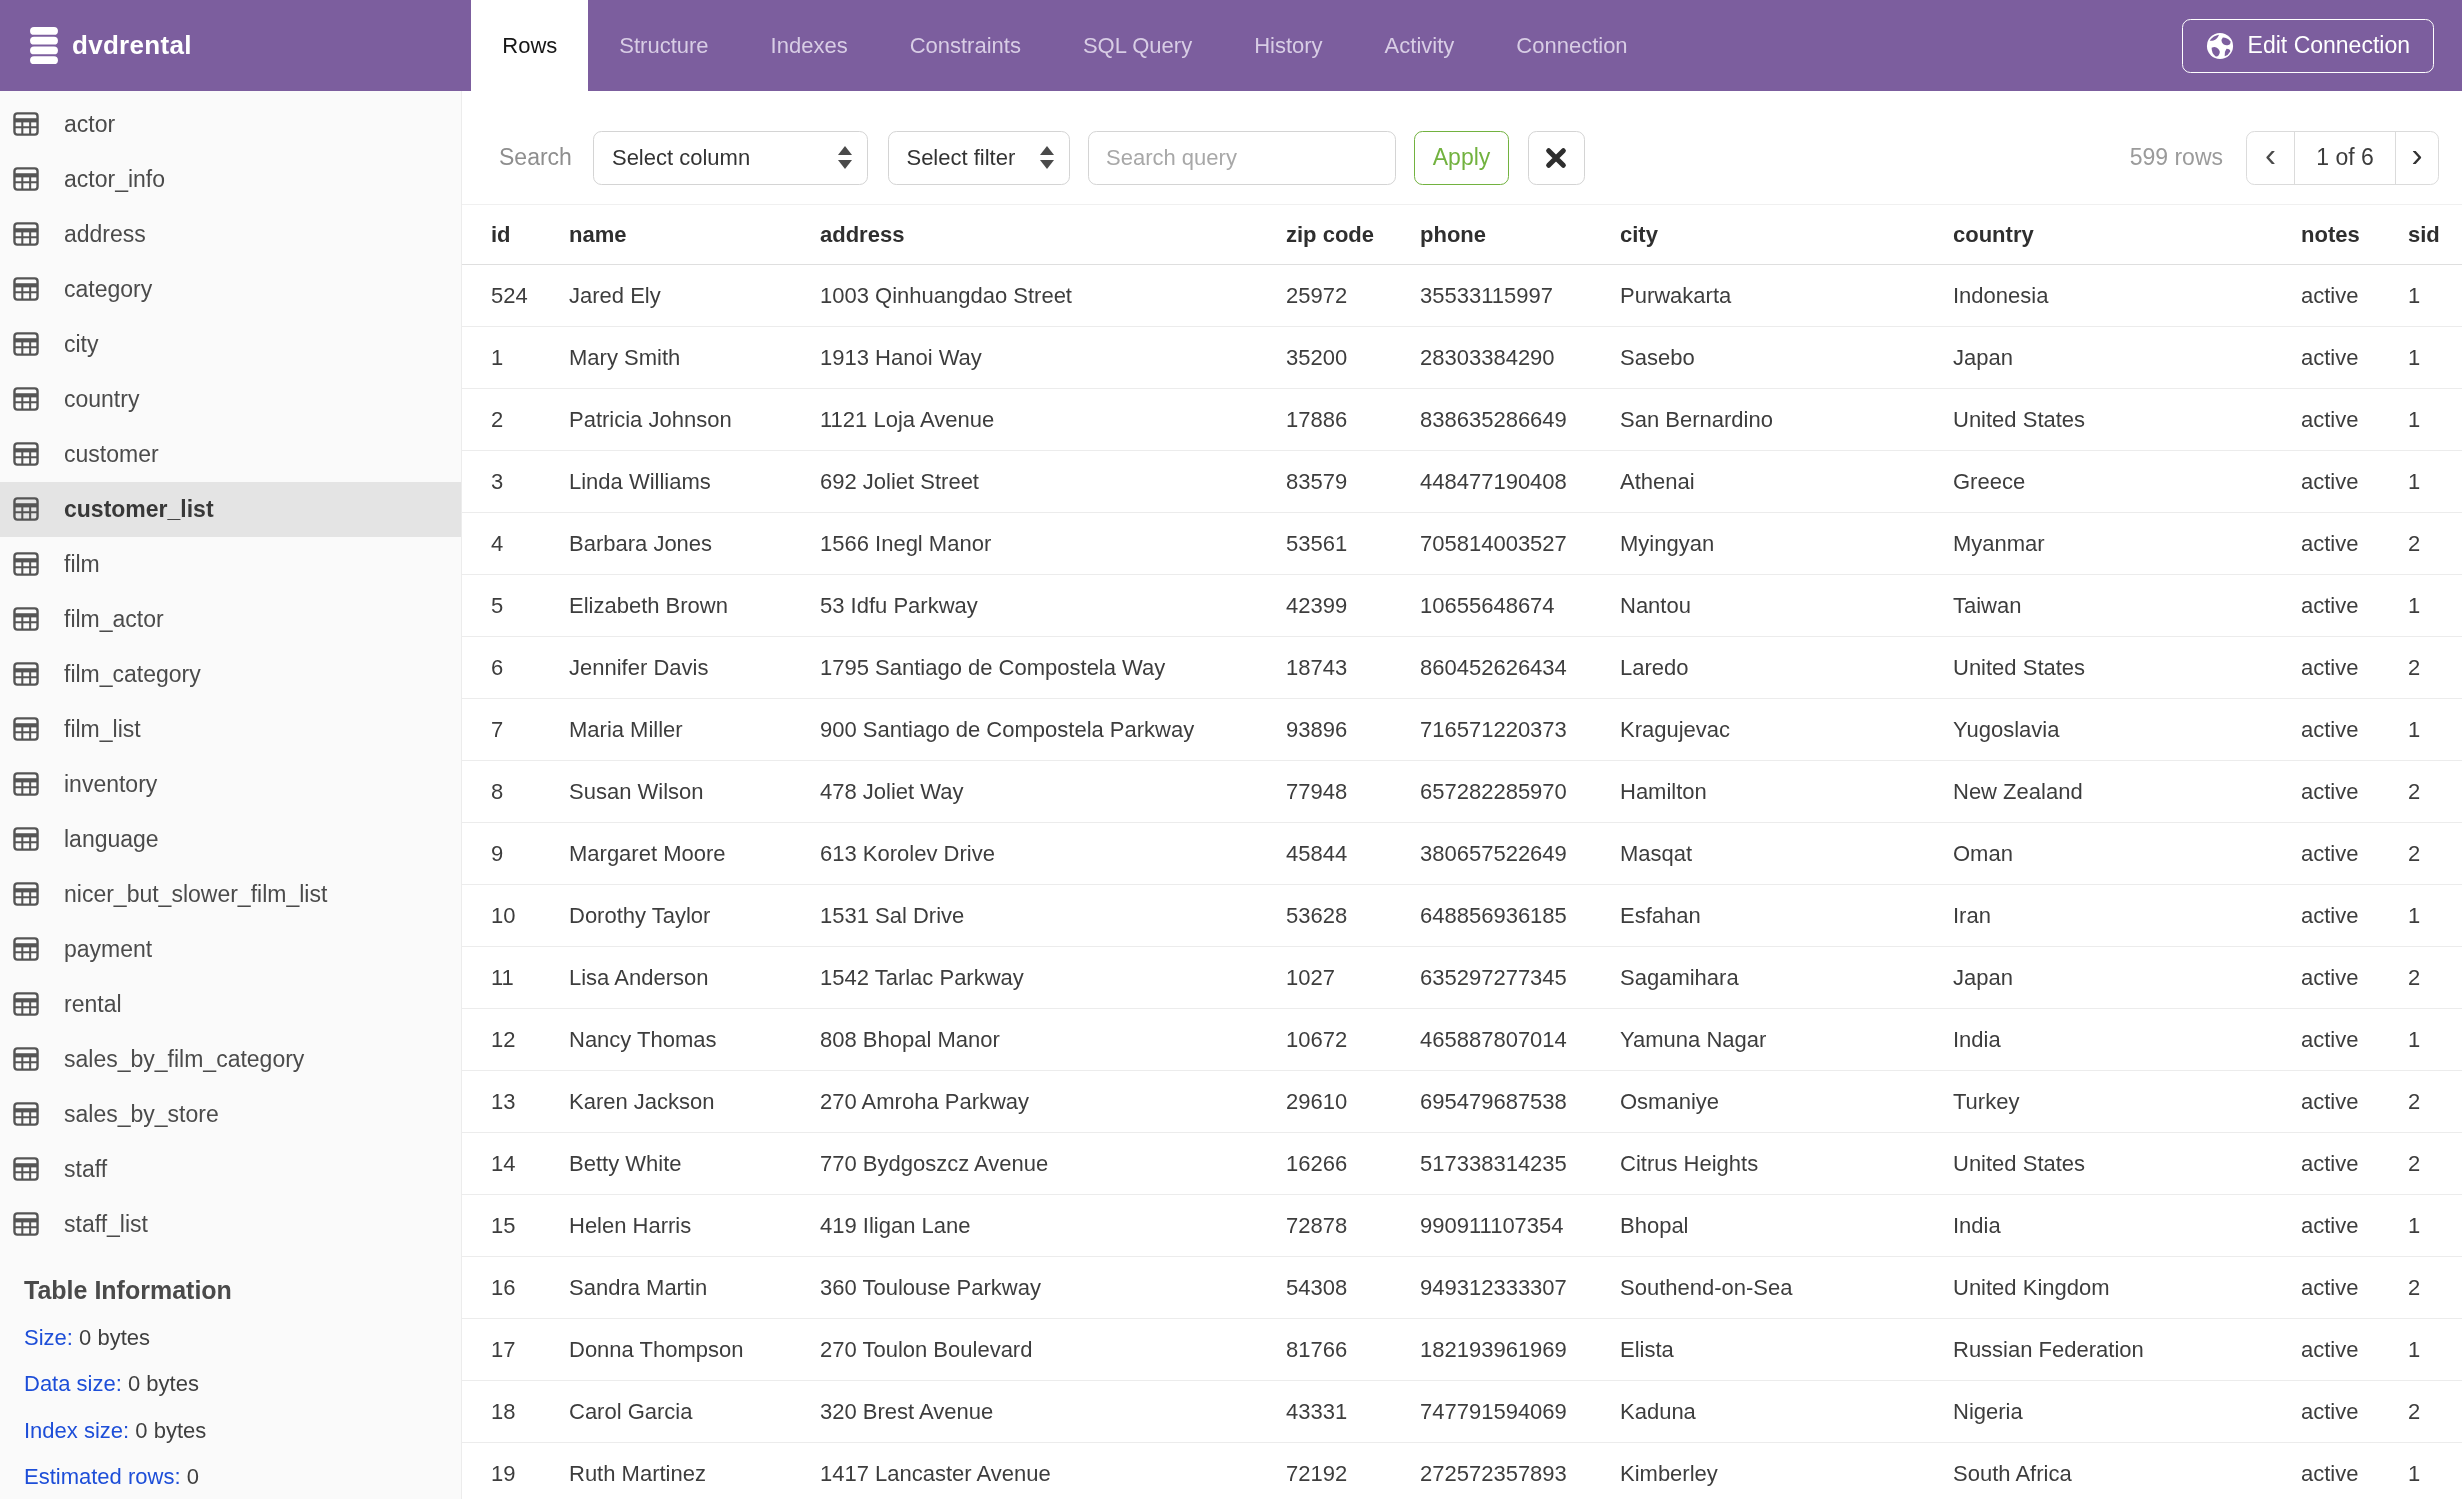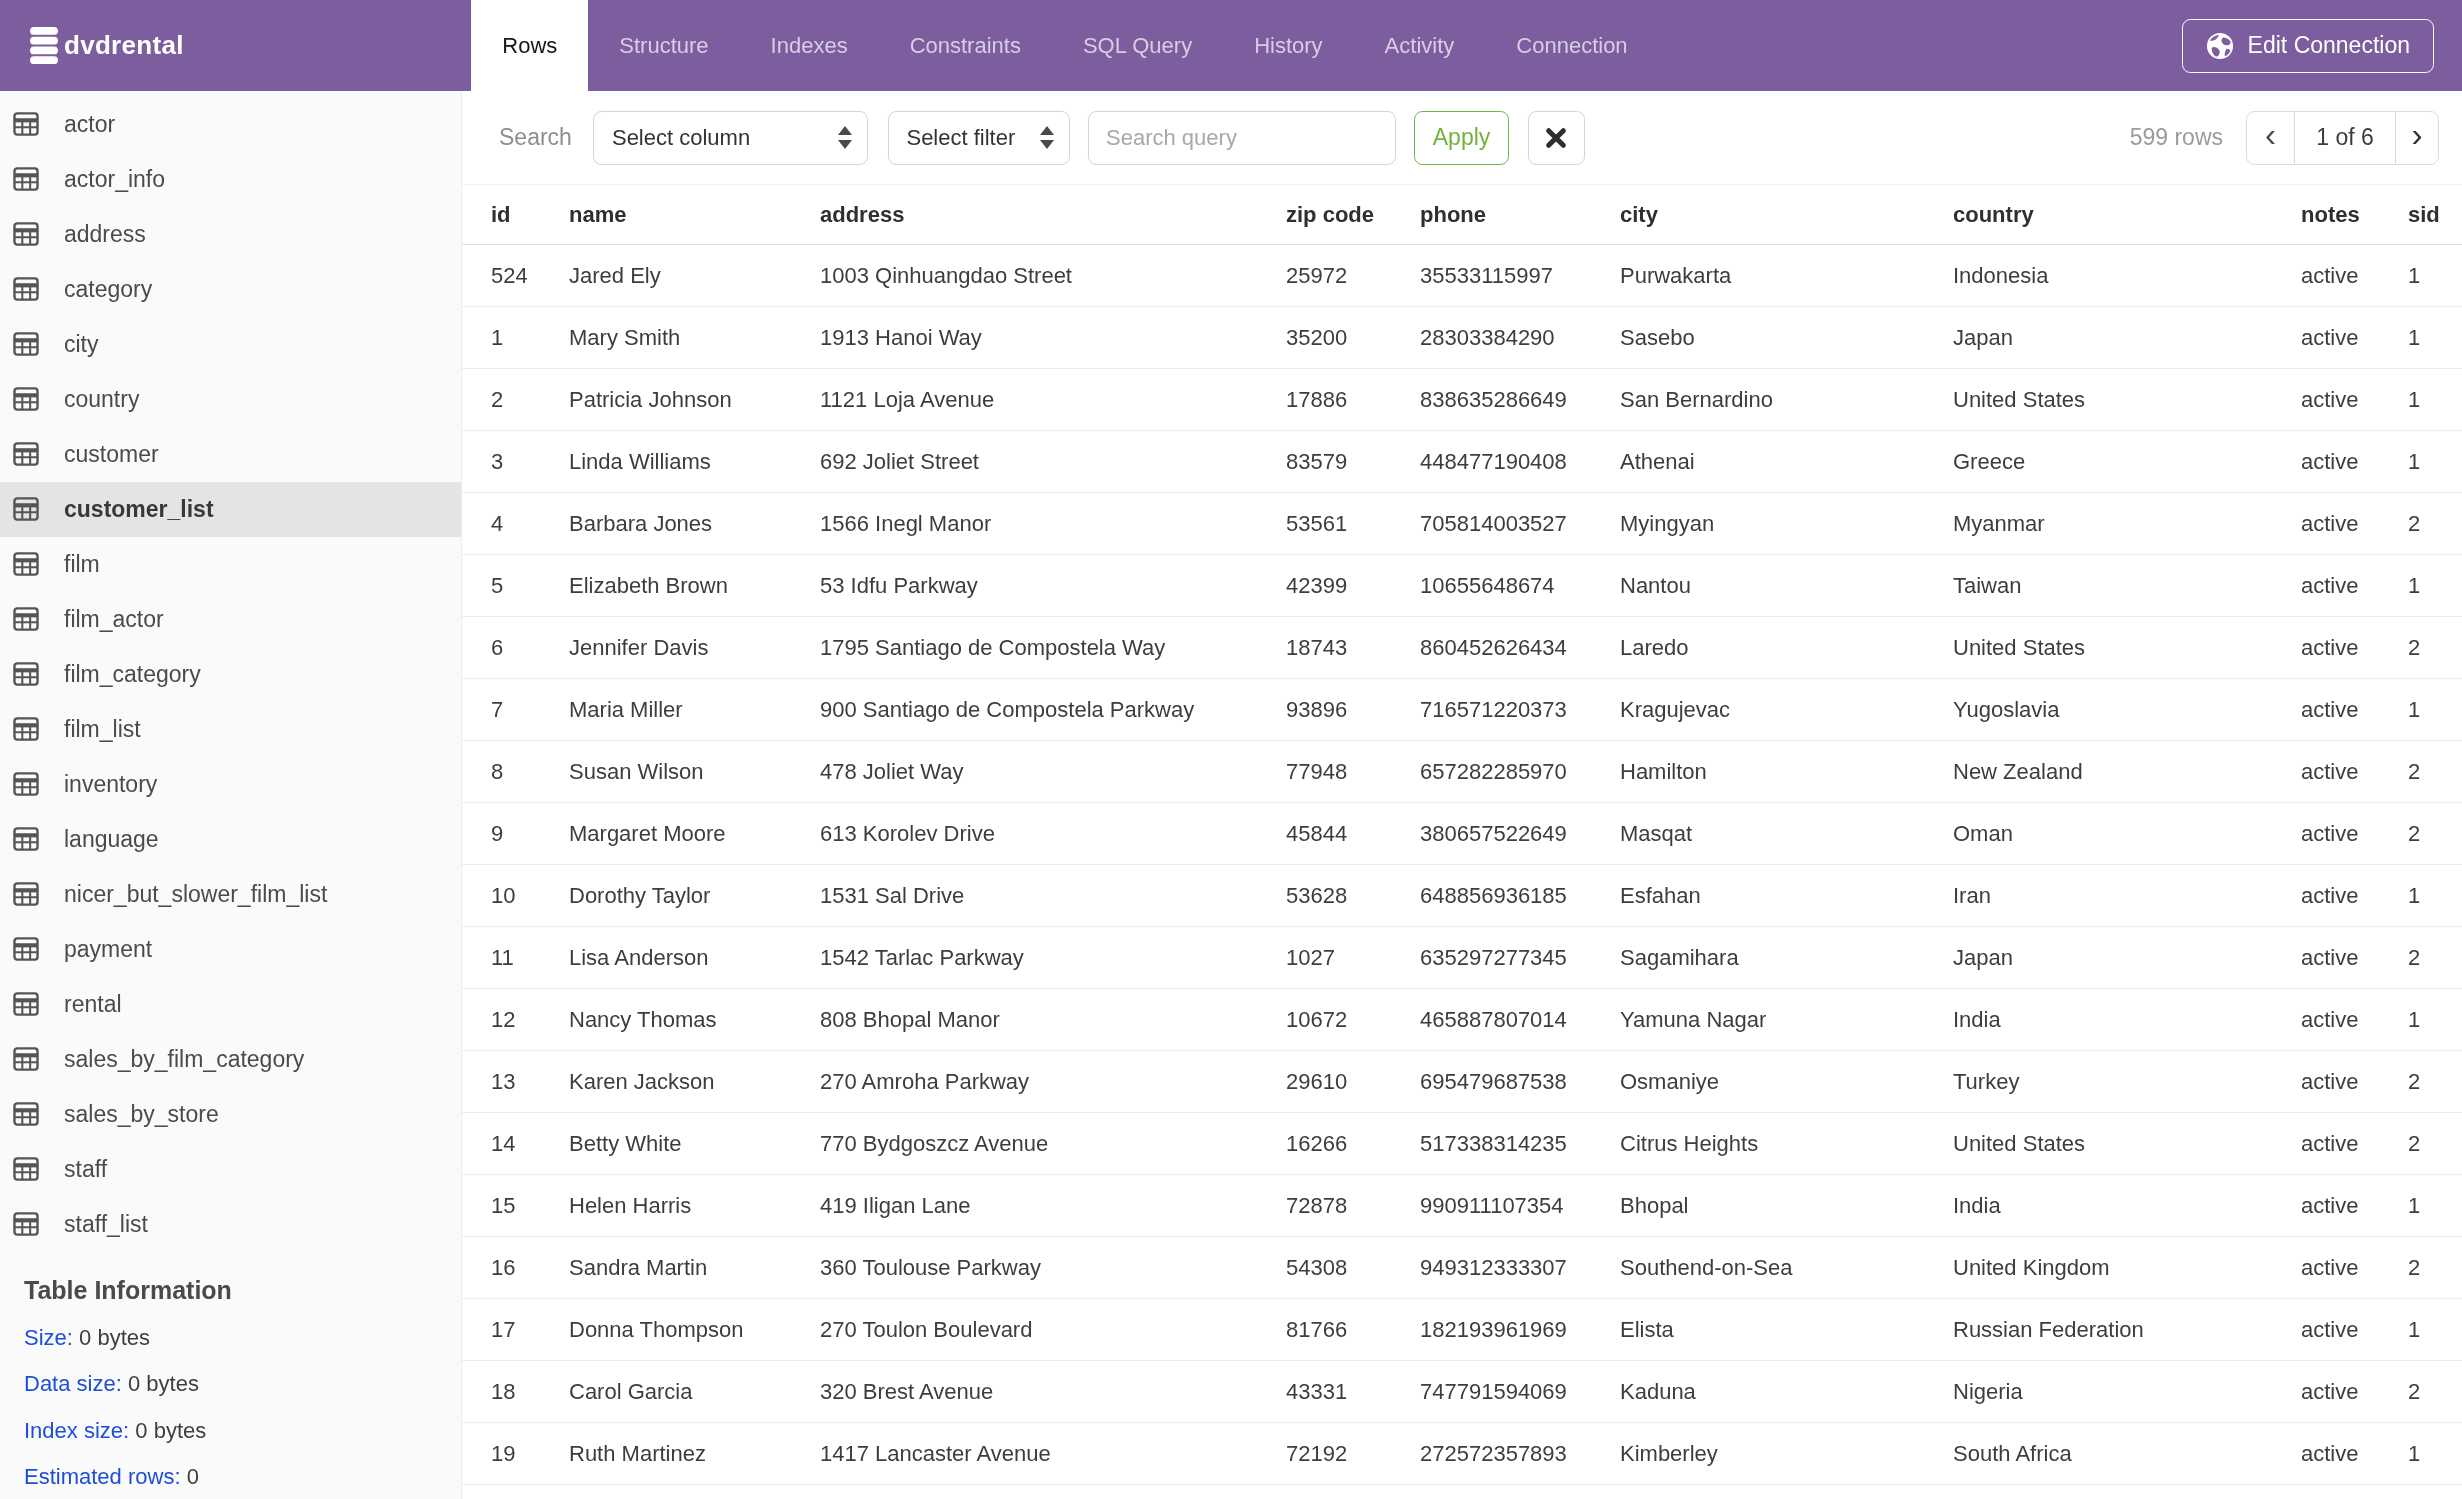--- a/index.html
+++ b/index.html
@@ -1,21 +1,21 @@
 <!DOCTYPE html>
 <html style="font-size:15px"><head>
 <meta charset="utf-8">
 <style>
   html,body{margin:0;padding:0;background:#fff;}
   body{width:2462px;height:1500px;overflow:hidden;font-family:"Liberation Sans",sans-serif;-webkit-font-smoothing:antialiased;}
   .app{width:2462px;height:1500px;display:flex;flex-direction:column;}
 
   
   .header{height:91px;background:#7C5E9E;display:flex;align-items:stretch;flex:0 0 auto;}
-  .brand{width:462px;flex:0 0 auto;display:flex;align-items:center;padding-left:28px;box-sizing:border-box;gap:4px;}
+  .brand{width:462px;flex:0 0 auto;display:flex;align-items:center;padding-left:28px;box-sizing:border-box;gap:12px;}
   .brand-name{color:#fff;font-size:26px;font-weight:bold;letter-spacing:0.3px;}
   .tabs{display:flex;margin-left:9.3px;}
   .tab{display:flex;align-items:center;padding:0 31px;font-size:22px;color:#D8CDE5;white-space:nowrap;}
   .tab.active{background:#ffffff;color:#161616;}
   .edit-conn{margin-left:auto;align-self:center;margin-right:28px;height:54px;border:1.9px solid #fff;border-radius:8.4px;display:flex;align-items:center;gap:14px;padding:0 23px;color:#fff;font-size:23px;background:transparent;cursor:default;}
 
   
   .body-row{flex:1;display:flex;min-height:0;}
   .sidebar{width:462px;flex:0 0 auto;background:#FAFAFA;border-right:1.9px solid #ECECEC;box-sizing:border-box;padding-top:5.6px;overflow:hidden;}
   .main{flex:1;min-width:0;display:flex;flex-direction:column;background:#fff;}
@@ -24,21 +24,21 @@
   .side-item{height:55px;display:flex;align-items:center;gap:25px;padding-left:13px;font-size:23px;color:#4b4b4b;white-space:nowrap;}
   .side-item.selected{background:#E4E4E4;font-weight:bold;color:#383838;}
   .tbl-ico{flex:0 0 auto;display:flex;}
   .info{padding:24px 0 0 24px;}
   .info-title{font-size:25px;font-weight:bold;color:#4a4a4a;}
   .info-line{margin-top:20.4px;font-size:22px;}
   .info-label{color:#1d4ed8;}
   .info-value{color:#3f3f3f;}
 
   
-  .toolbar{height:93px;flex:0 0 auto;display:flex;align-items:center;padding:0 23px 0 37px;box-sizing:border-box;}
+  .toolbar{height:93px;flex:0 0 auto;display:flex;align-items:center;padding:0 23px 0 37px;box-sizing:border-box;margin-top:20px;}
   .search-label{font-size:23px;color:#8E8E8E;margin-right:21.4px;}
   .control{height:54px;box-sizing:border-box;border:1.9px solid #D4D4D4;border-radius:8.4px;background:#fff;display:flex;align-items:center;font-size:22px;color:#333;}
   .select{padding:0 15px 0 17.7px;justify-content:space-between;cursor:default;}
   .sel-col{width:275px;}
   .sel-filter{width:182px;margin-left:19.5px;}
   .stepper{display:flex;flex-direction:column;gap:4.6px;align-items:center;}
   .stepper .up{width:0;height:0;border-left:7.4px solid transparent;border-right:7.4px solid transparent;border-bottom:9.3px solid #4a4a4a;}
   .stepper .down{width:0;height:0;border-left:7.4px solid transparent;border-right:7.4px solid transparent;border-top:9.3px solid #4a4a4a;}
   .query{width:308px;margin-left:18.6px;padding:0 16.7px;font-size:22px;outline:none;}
   .query::placeholder{color:#A8A8A8;opacity:1;}

